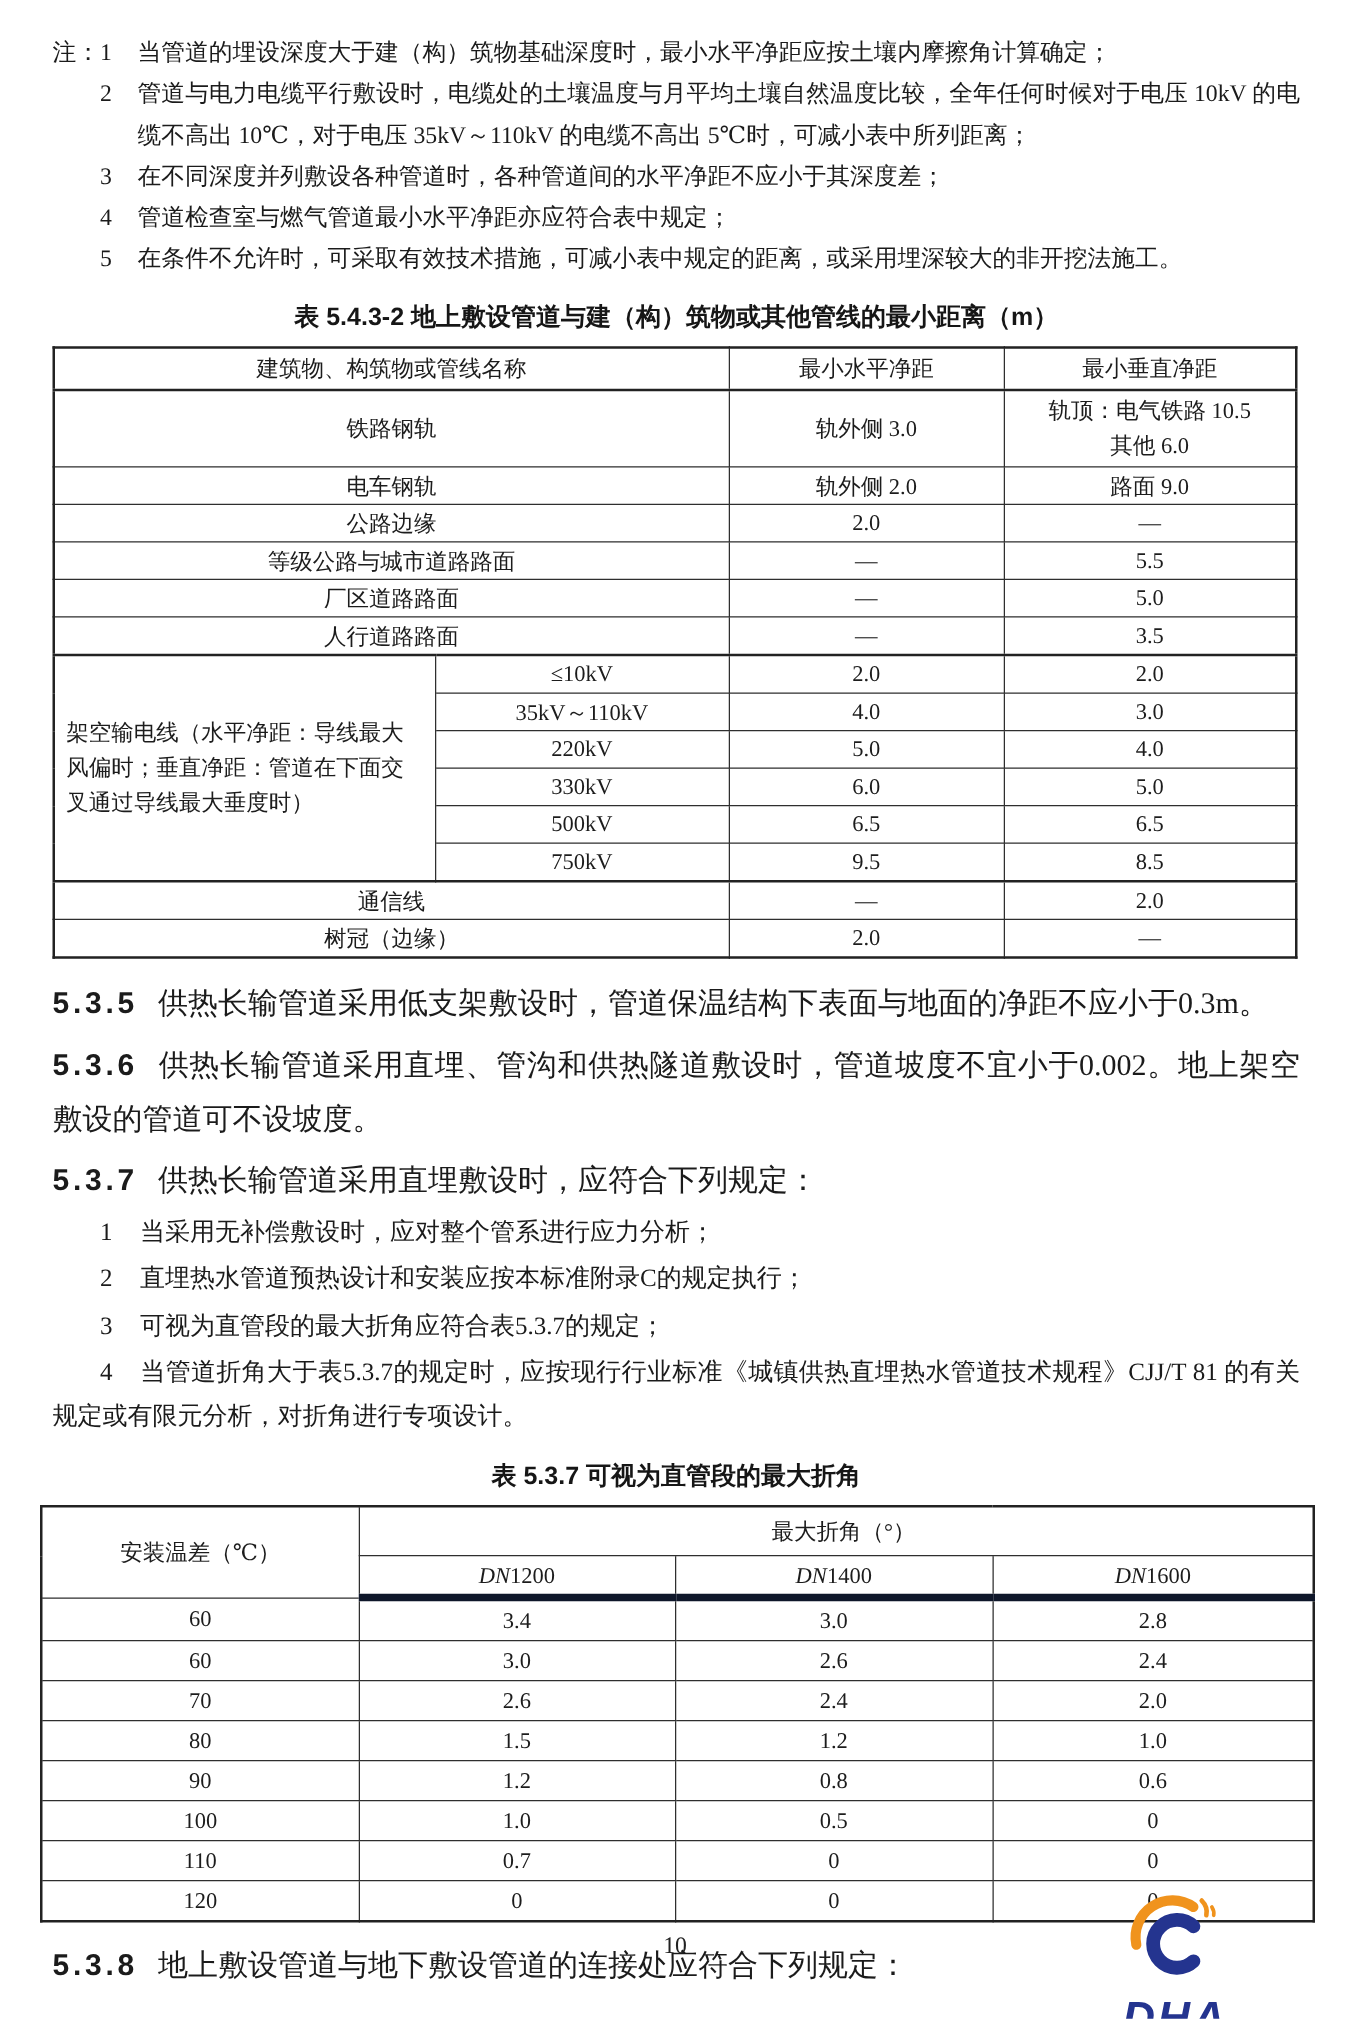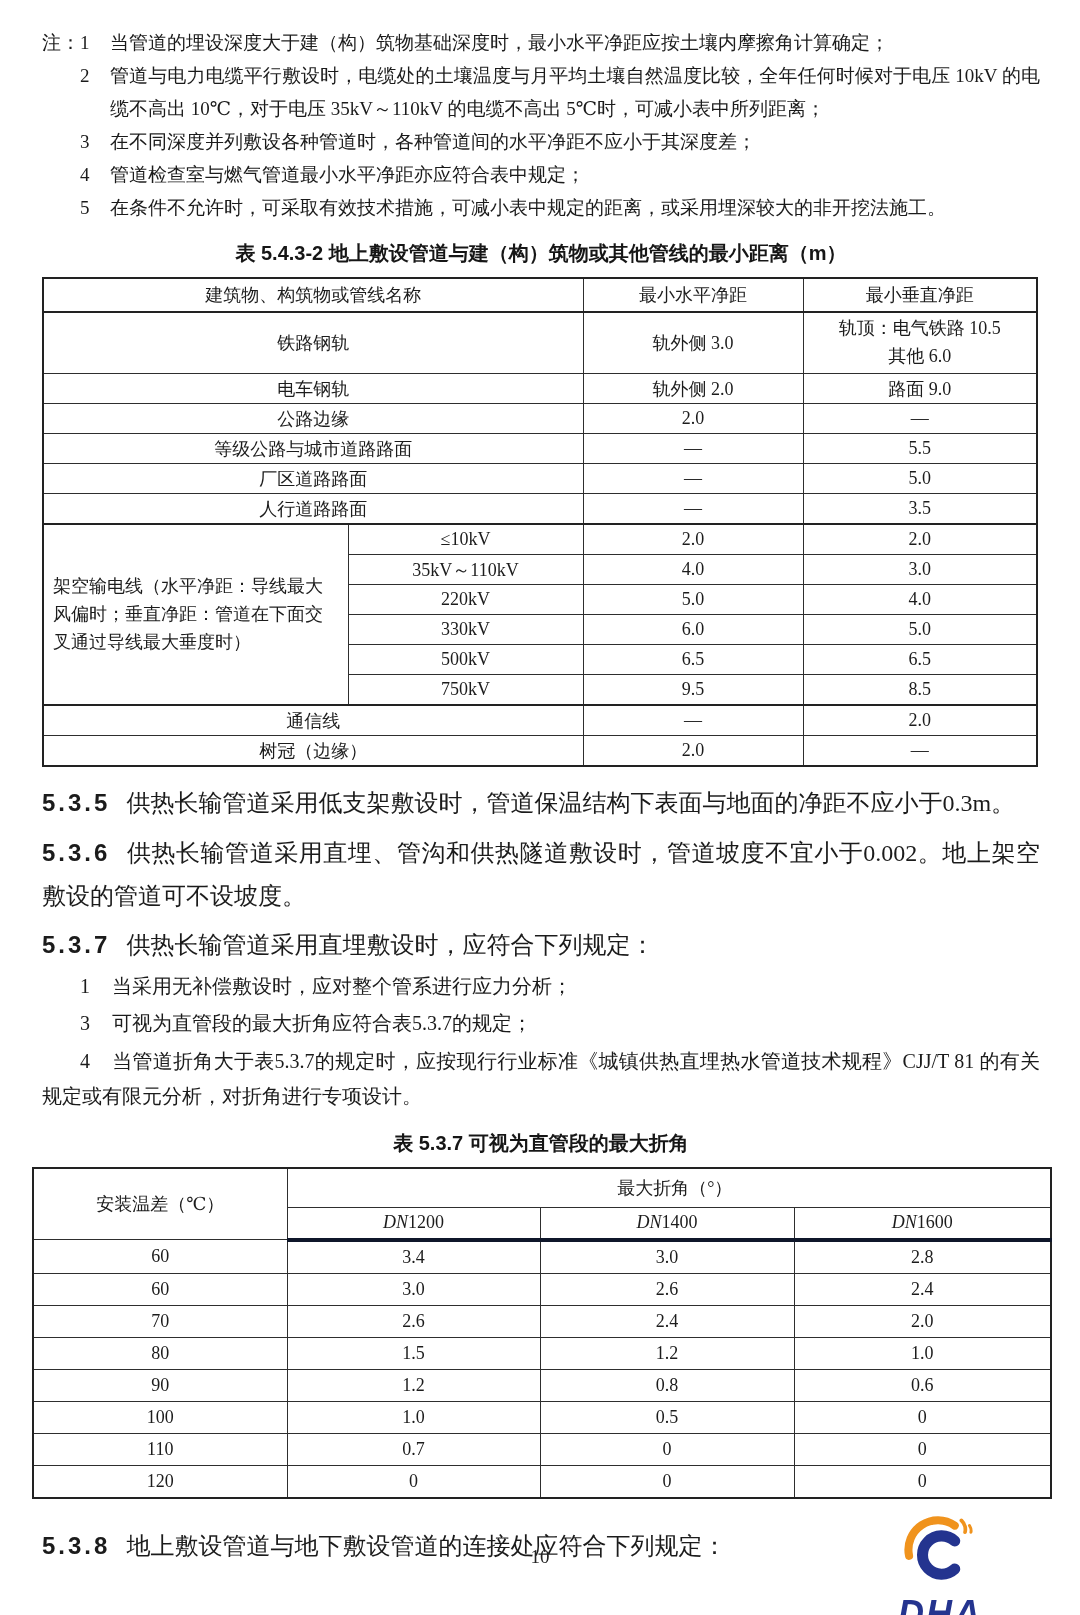--- a/index.html
+++ b/index.html
@@ -30,33 +30,33 @@
   .t1 thead th{height:30px;border-bottom:2px solid #222;margin-top:24px;}
   .t1 td{height:27px;}
   .t1 tr.tall td{height:58px;}
   .t1 td.group-label{text-align:left;padding:2px 9px;line-height:1.55;}
   .t1 tr.group-start td{border-top:2px solid #222;}
   .t1 tr.after-group td{border-top:2px solid #222;}
   .vcell div{line-height:1.55;}
 
   .t2{width:1018px;margin-left:-10px;border:2px solid #222;}
   .t2 thead td.h1{height:36px;border-bottom:1px solid #2e2e2e;padding-left:18px;}
-  .t2 thead tr.dnrow td{height:28px;border-bottom:4px solid #0f172a;}
+  .t2 thead tr.dnrow td{height:28px;border-bottom:6px solid #0f172a;}
   .t2 tbody td{height:29px;}
   .dn-prefix{font-style:italic;}
 
   
   .clause{font-size:24px;line-height:1.78;text-align:justify;margin:7px 0 0 0;}
   .cnum{font-family:"Liberation Sans","DejaVu Sans",sans-serif;font-weight:700;
         letter-spacing:3px;margin-right:16px;}
   .sub{font-size:20px;line-height:1.76;text-align:justify;text-indent:38px;margin:2px 0 0 0;}
   .snum{font-weight:400;margin-right:22px;font-family:"Liberation Serif",serif;}
 
   .tbl-note{font-size:17px;margin:10px 0 0 24px;color:#1c1c1c;}
-  .c538{margin-top:26px;}
+  .c538{margin-top:14px;}
 
   
   .page-num{position:absolute;top:1546px;left:0;width:100%;text-align:center;
             font-size:19px;color:#222;}
   .logo{position:absolute;top:1516px;right:36px;display:flex;align-items:center;gap:10px;flex-direction:column;}
   .logo-acronym{font-family:"Liberation Sans","DejaVu Sans",sans-serif;
     font-weight:800;font-style:italic;font-size:36px;letter-spacing:2px;line-height:1;}
   .logo-name{font-family:"Liberation Sans","DejaVu Sans",sans-serif;
     font-weight:700;font-size:25px;letter-spacing:1px;line-height:1;}
   .spacer8{height:8px;}
@@ -196,20 +196,23 @@
   <div class="clause">
     <span class="cnum">5.3.6</span><span>供热长输管道采用直埋、管沟和供热隧道敷设时，管道坡度不宜小于0.002。地上架空敷设的管道可不设坡度。</span>
   </div>
   <div class="clause">
     <span class="cnum">5.3.7</span><span>供热长输管道采用直埋敷设时，应符合下列规定：</span>
   </div>
   <div class="sub">
     <span class="snum">1</span><span>当采用无补偿敷设时，应对整个管系进行应力分析；</span>
   </div>
   <div class="sub">
+    <span class="snum">2</span><span>直埋热水管道预热设计和安装应按本标准附录C的规定执行；</span>
+  </div>
+  <div class="sub">
     <span class="snum">3</span><span>可视为直管段的最大折角应符合表5.3.7的规定；</span>
   </div>
   <div class="sub">
     <span class="snum">4</span><span>当管道折角大于表5.3.7的规定时，应按现行行业标准《城镇供热直埋热水管道技术规程》CJJ/T 81 的有关规定或有限元分析，对折角进行专项设计。</span>
   </div>
 
   <div class="tbl-title">表 5.3.7  可视为直管段的最大折角</div>
 
   <table class="t2">
     <colgroup>

